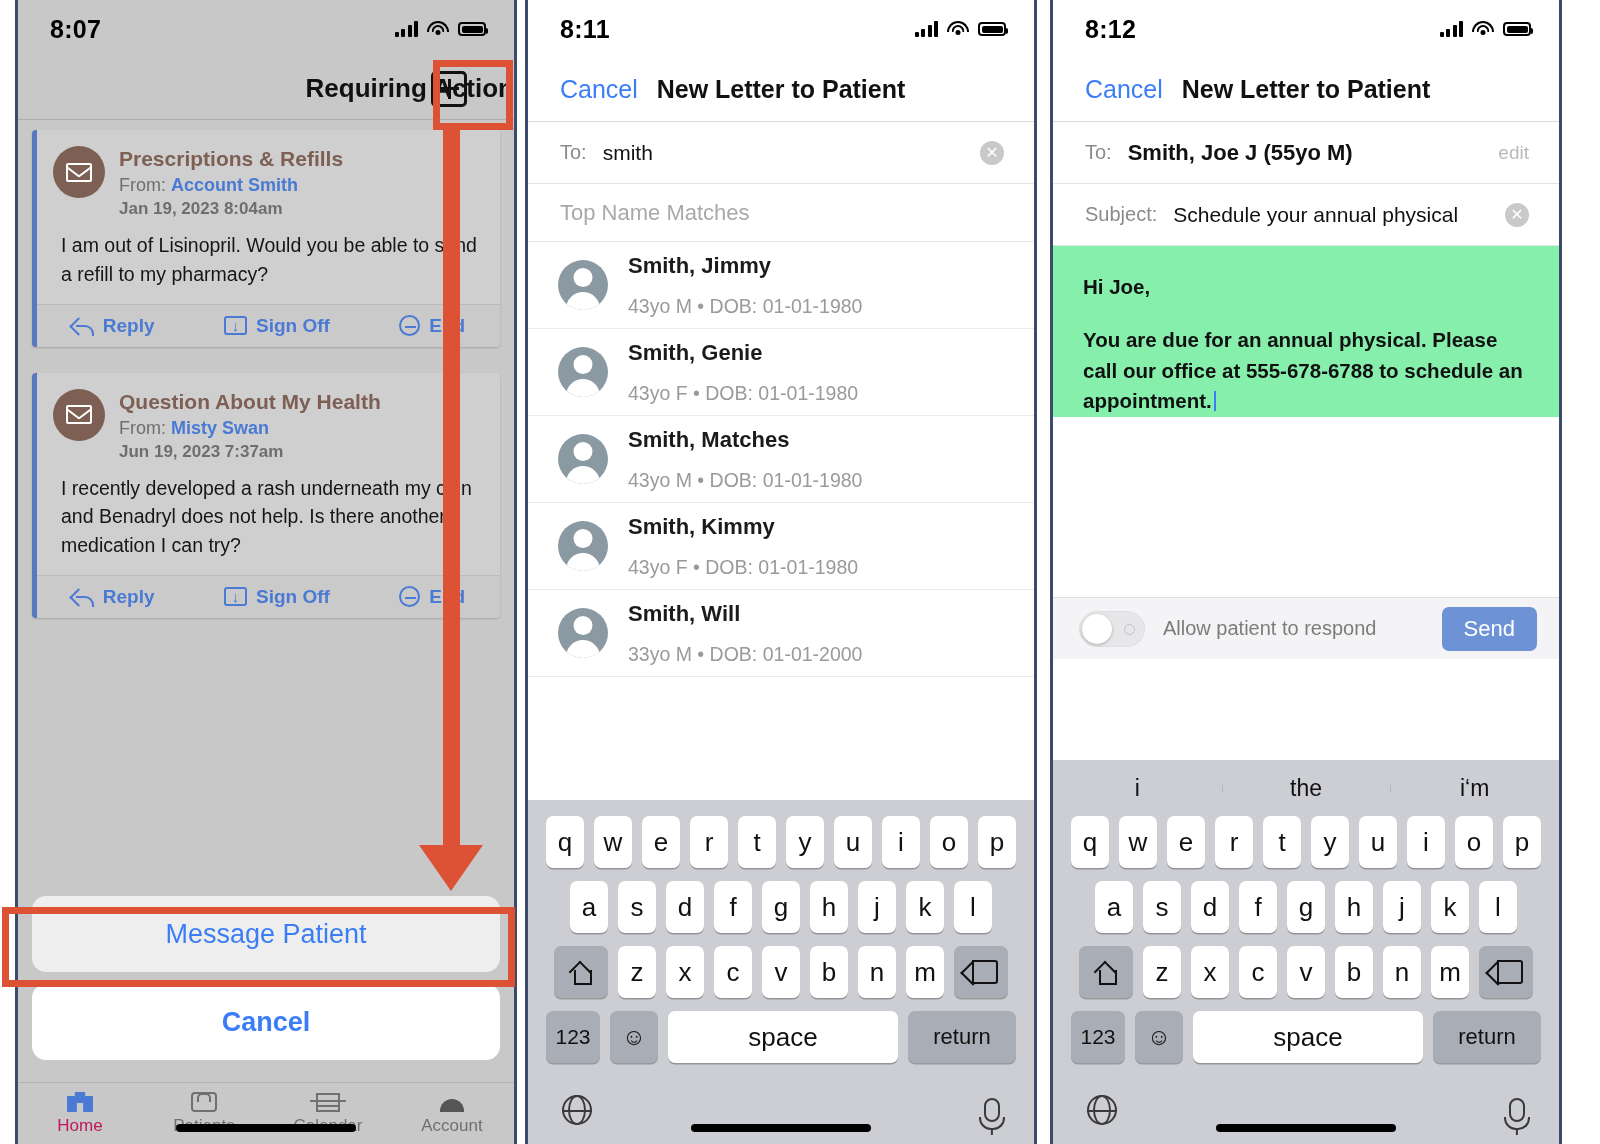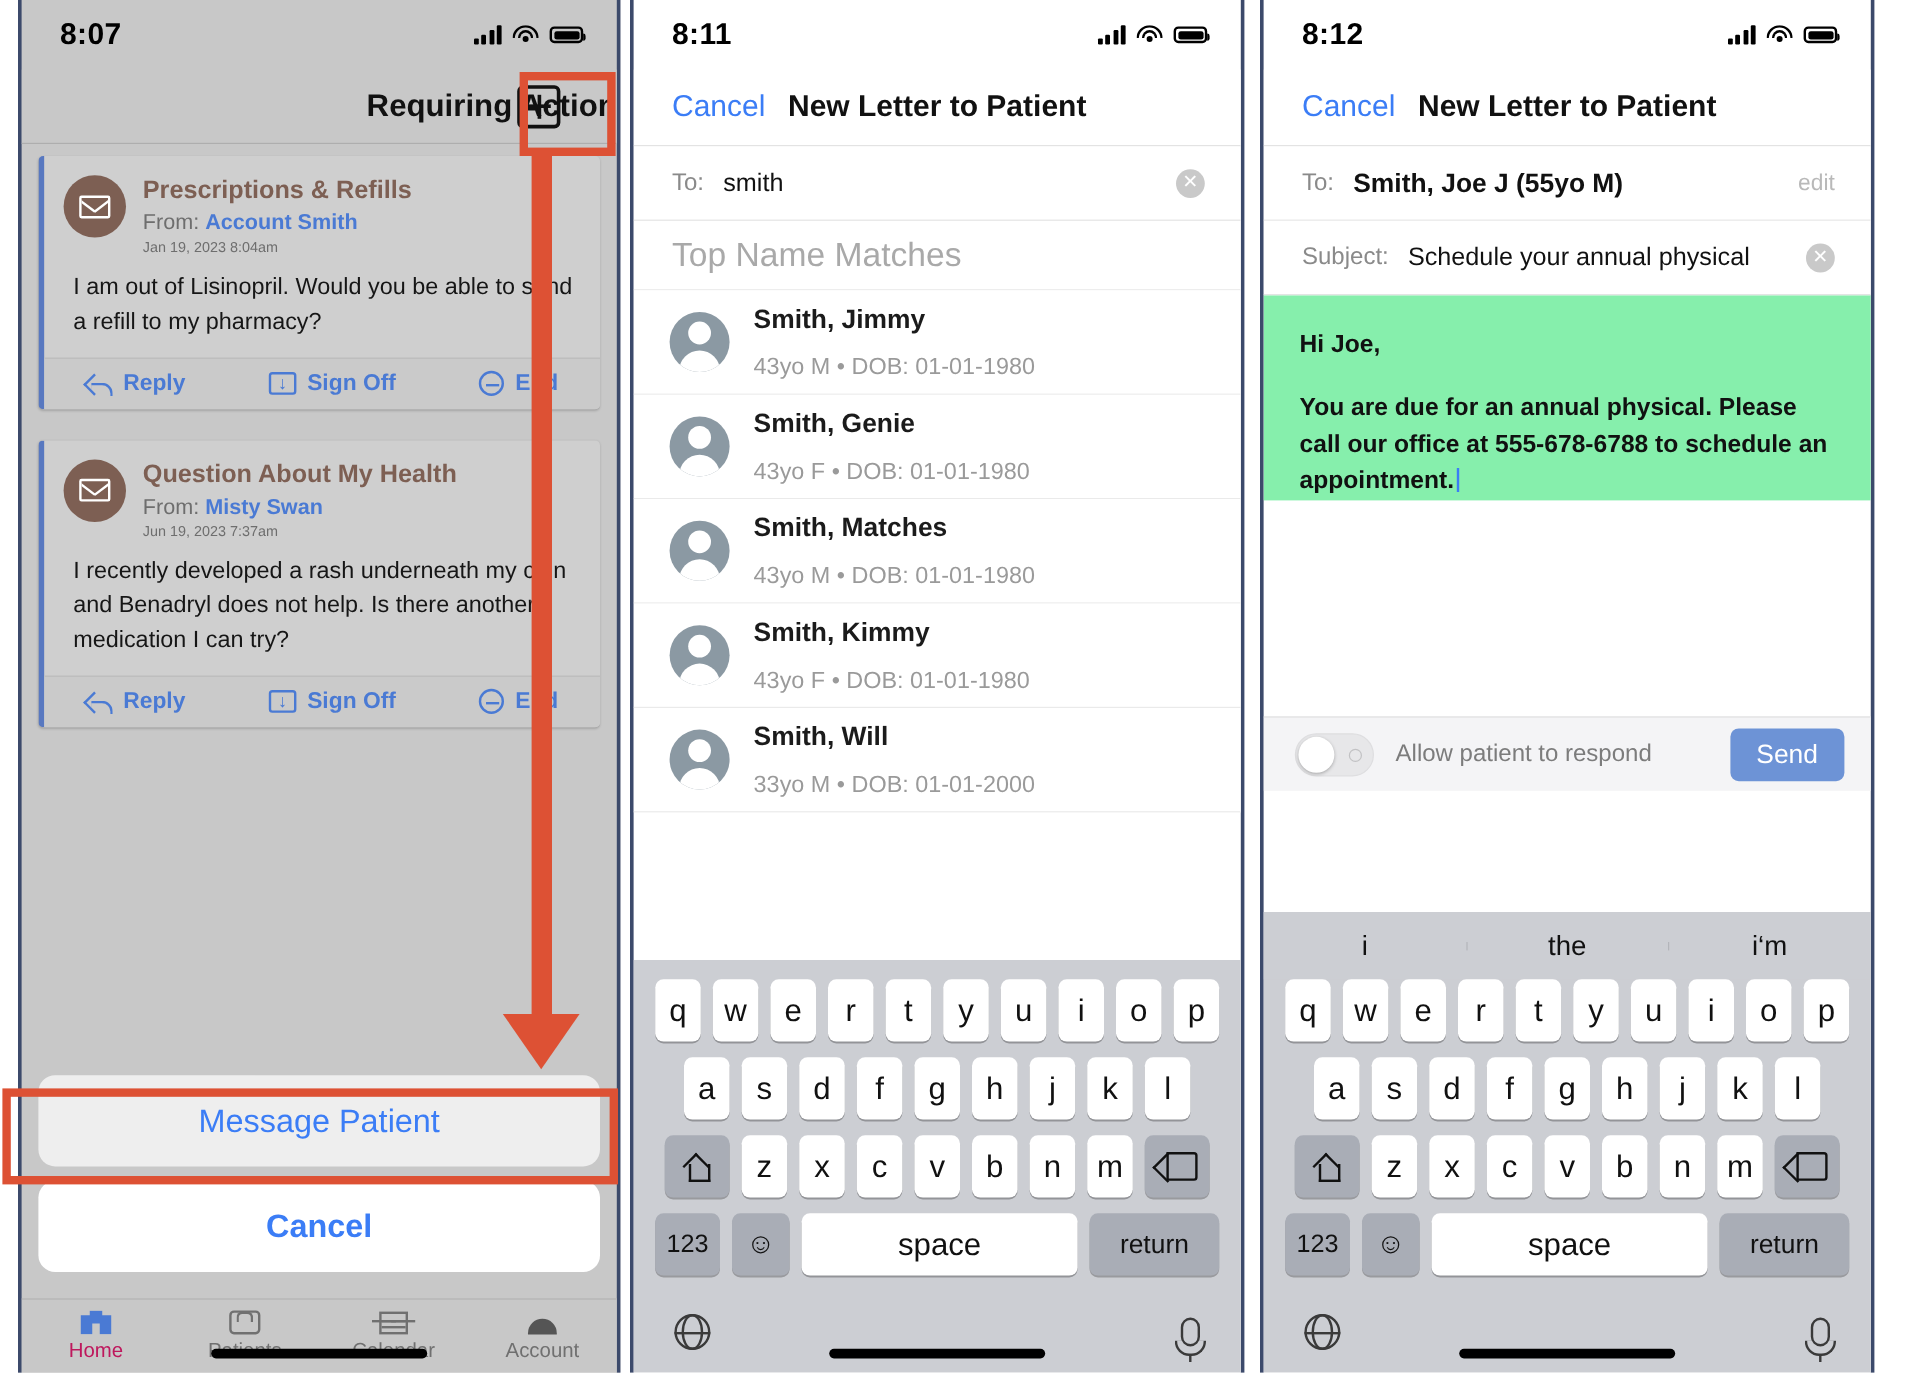--- a/index.html
+++ b/index.html
@@ -77,21 +77,21 @@
   .env-ico { width:26px; height:19px; border:2.2px solid #fff; border-radius:2px;
     position:relative; overflow:hidden; }
   .env-ico::before, .env-ico::after {
     content:""; position:absolute; top:1px; width:16px; height:2px; background:#fff;
   }
   .env-ico::before { left:-1px; transform:rotate(37deg); transform-origin:left top; }
   .env-ico::after  { right:-1px; transform:rotate(-37deg); transform-origin:right top; }
   .msg-subject { font-size:21px; font-weight:bold; color:#7d5f53; line-height:1.25; }
   .msg-from { font-size:18px; color:#6e6e6e; margin-top:3px; }
   .msg-from b { color:#4a7ad4; font-weight:bold; }
-  .msg-date { font-size:12px; color:#6e6e6e; margin-top:3px; }
+  .msg-date { font-size:17px; color:#6e6e6e; margin-top:3px;font-weight:bold; }
   .msg-body { font-size:19.5px; color:#161616; line-height:1.45;
       padding:0 18px 16px 24px; }
   .msg-actions {
     display:flex; border-top:1px solid #bbb; background:#cacaca;
     padding:10px 0; justify-content:space-around; align-items:center;
   }
   .act { display:flex; align-items:center; gap:9px; color:#4a7ad4;
       font-size:19px; font-weight:bold; }
   .ic-reply { width:22px; height:18px; position:relative; }
   .ic-reply::before {
@@ -160,21 +160,21 @@
     display:flex; align-items:center; height:62px; padding:0 28px 0 32px;
     border-bottom:1px solid #e4e4e4; background:#fff; position:relative;
   }
   .f-label { font-size:20px; color:#8a8a8a; margin-right:16px; }
   .f-value { font-size:21px; color:#111; }
   .f-value.bold { font-weight:bold; font-size:22px; }
   .f-edit { position:absolute; right:30px; font-size:19px; color:#b9b9b9; }
   .clear-x { position:absolute; right:30px; width:24px; height:24px; border-radius:50%;
      background:#c9c9c9; color:#fff; font-size:16px; line-height:24px; text-align:center; }
   .sec-head { height:58px; display:flex; align-items:center; padding-left:32px;
-     font-size:28px; color:#a9a9a9; border-bottom:1px solid #e9e9e9; background:#fff; }
+     font-size:22px; color:#a9a9a9; border-bottom:1px solid #e9e9e9; background:#fff; }
 
   .person { display:flex; align-items:center; gap:20px; height:87px;
      padding:0 30px; border-bottom:1px solid #eaeaea; background:#fff; }
   .p-av { width:50px; height:50px; border-radius:50%; background:#8b99a3;
      position:relative; flex:none; overflow:hidden; }
   .p-av::before { content:""; position:absolute; left:50%; top:8px; transform:translateX(-50%);
      width:19px; height:19px; border-radius:50%; background:#fff; }
   .p-av::after { content:""; position:absolute; left:50%; bottom:-4px; transform:translateX(-50%);
      width:34px; height:22px; border-radius:17px 17px 0 0; background:#fff; }
   .p-name { font-size:22px; font-weight:bold; color:#1b1b1b; }

